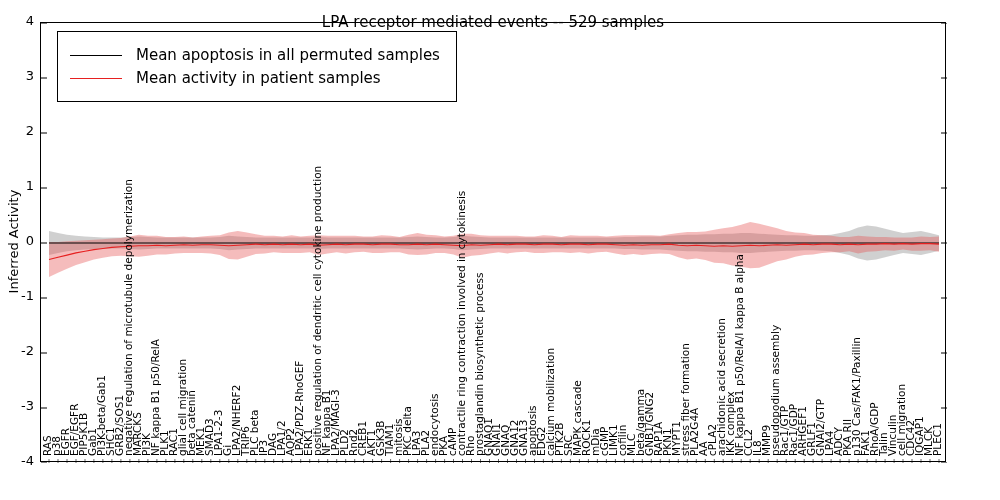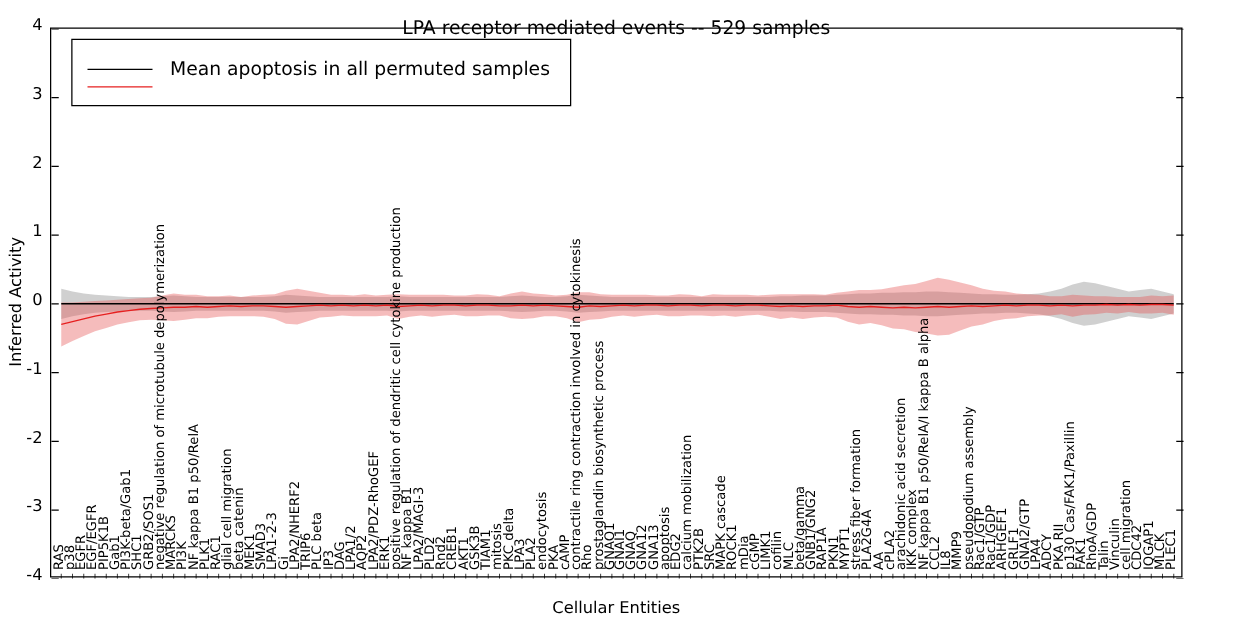--- a/index.html
+++ b/index.html
@@ -164,20 +164,21 @@
         <line x1="898.0" y1="436" x2="898.0" y2="440" stroke="#000" stroke-width="0.6"></line>
       </svg>
 
     <div class="legend">
       <div class="legend-item">
         <span class="swatch" style="border-top-color: rgb(0, 0, 0);"></span>
         <span class="legend-label">Mean apoptosis in all permuted samples</span>
       </div>
       <div class="legend-item">
         <span class="swatch" style="border-top-color: rgb(230, 32, 32);"></span>
+        <span class="legend-label">Mean activity in patient samples</span>
       </div>
     </div>
   </div>
 
   <div id="yticks">
       <span class="ytick" style="top: 13px;">4</span>
       <span class="ytick" style="top: 68px;">3</span>
       <span class="ytick" style="top: 123px;">2</span>
       <span class="ytick" style="top: 178px;">1</span>
       <span class="ytick" style="top: 233px;">0</span>
@@ -282,15 +283,14 @@
       <span class="xtick" style="left: 869.071px; top: 456px;">RhoA/GDP</span>
       <span class="xtick" style="left: 878.061px; top: 456px;">Talin</span>
       <span class="xtick" style="left: 887.051px; top: 456px;">Vinculin</span>
       <span class="xtick" style="left: 896.04px; top: 456px;">cell migration</span>
       <span class="xtick" style="left: 905.03px; top: 456px;">CDC42</span>
       <span class="xtick" style="left: 914.02px; top: 456px;">IQGAP1</span>
       <span class="xtick" style="left: 923.01px; top: 456px;">MLCK</span>
       <span class="xtick" style="left: 932px; top: 456px;">PLEC1</span>
     </div>
 
-  <div class="xaxis-label">Cellular Entities</div>
 
 </div>
 
 </body></html>

